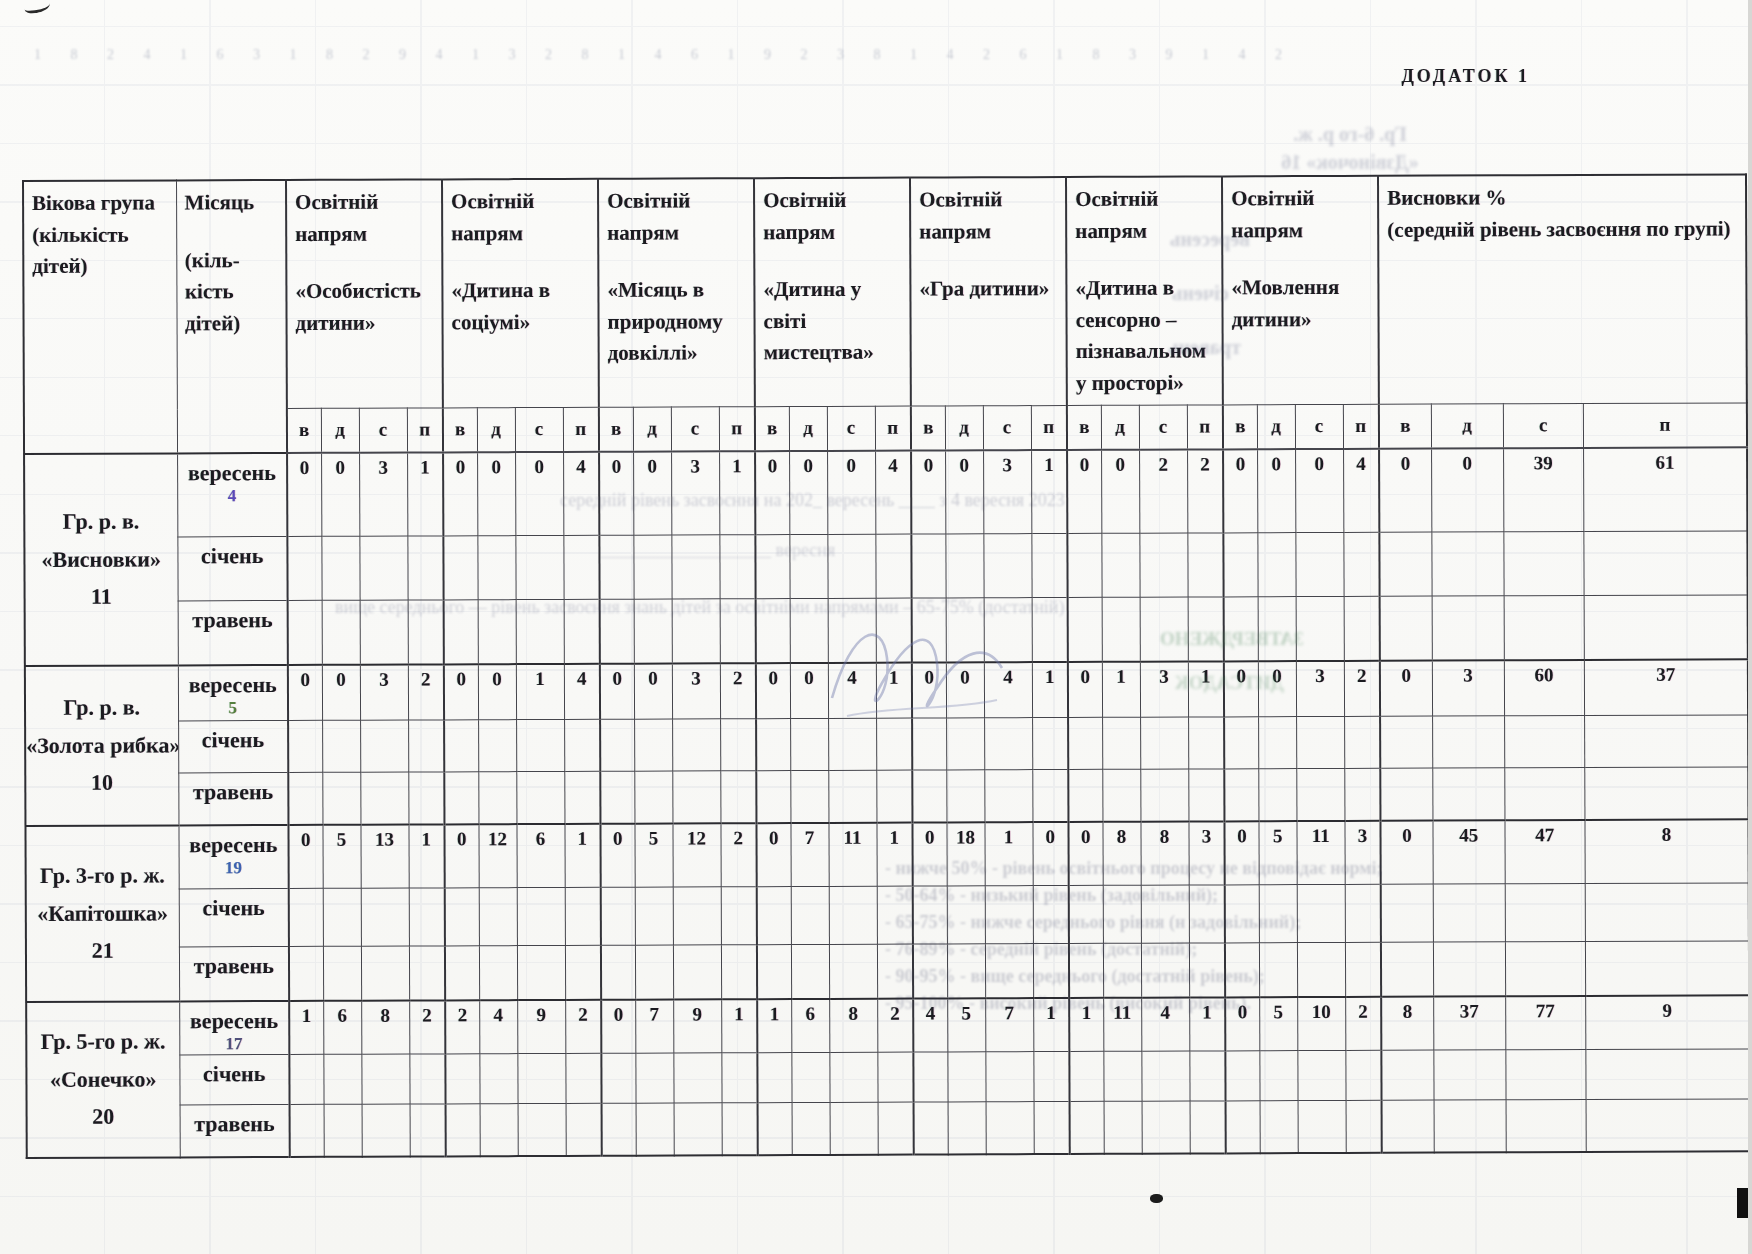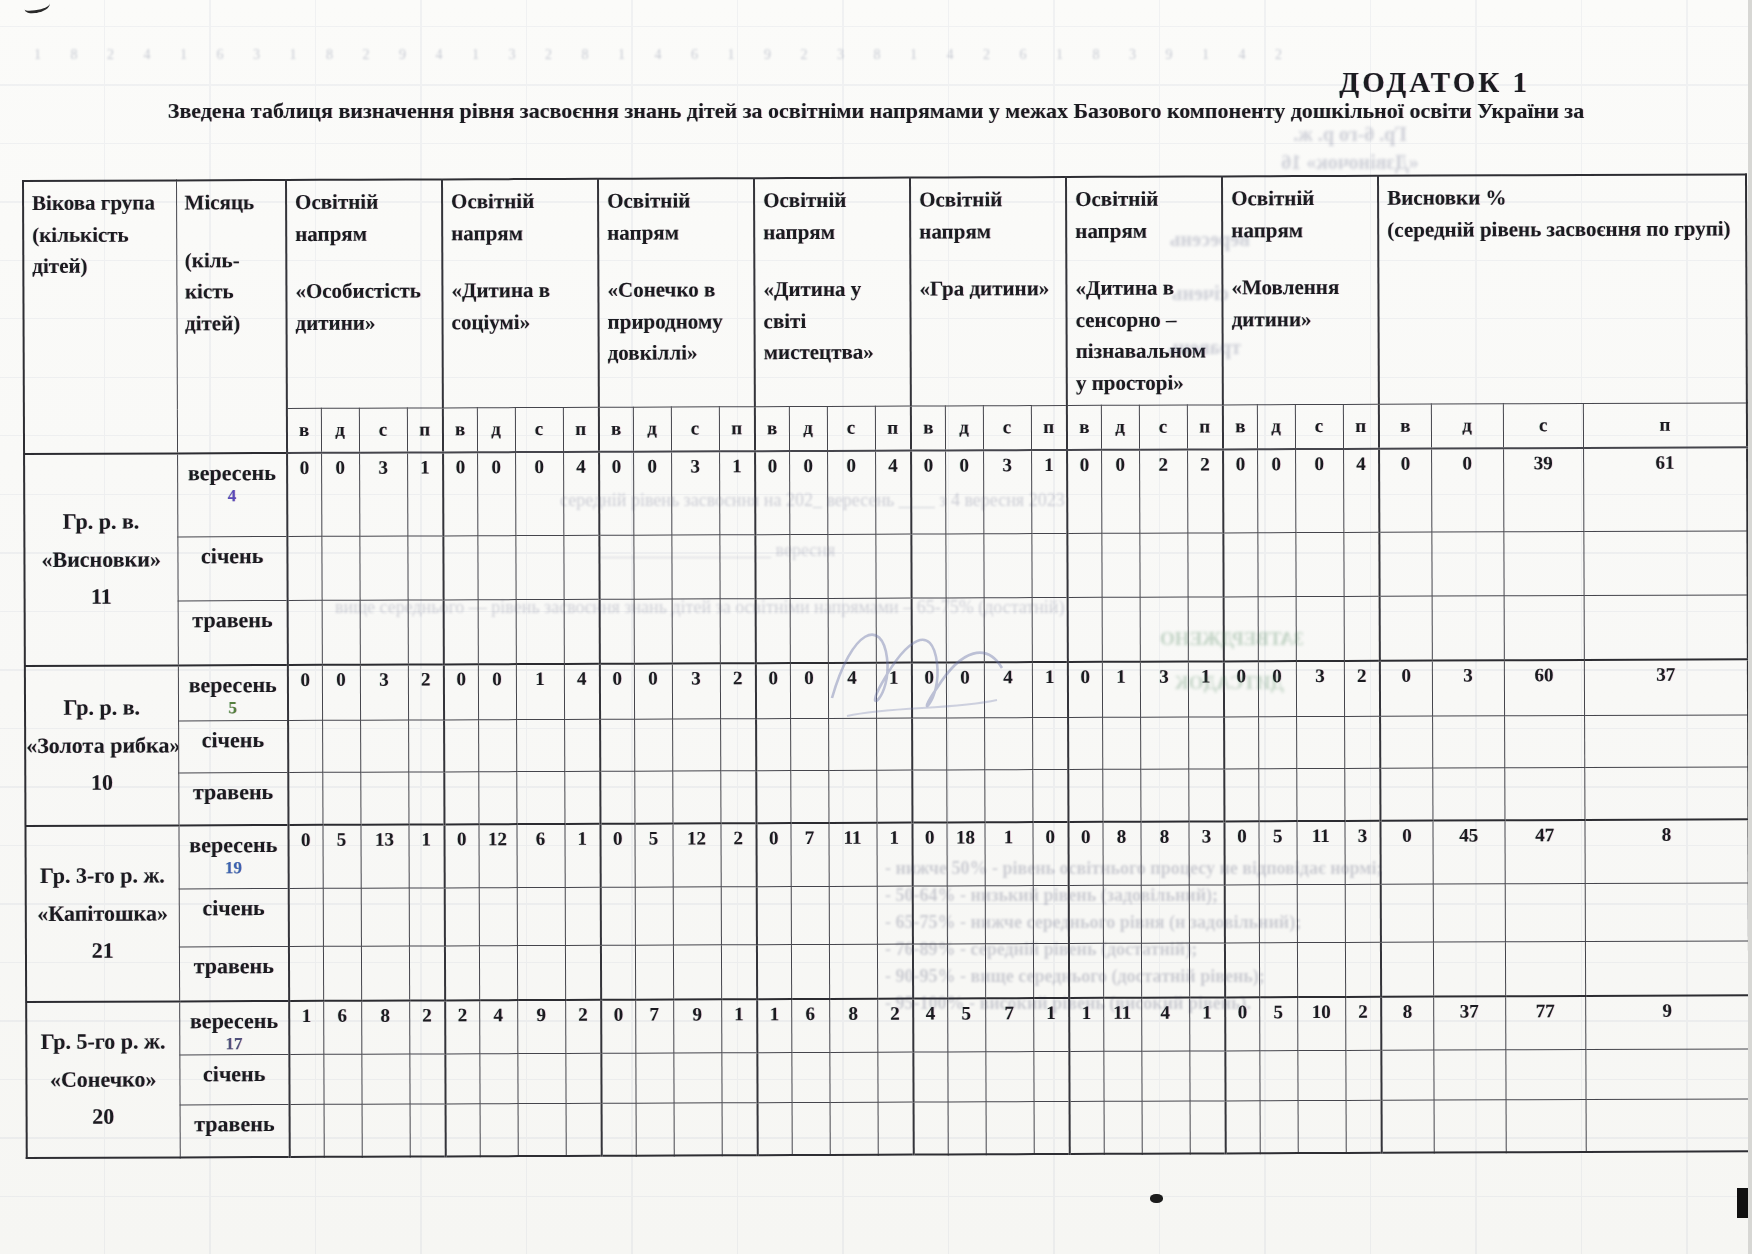--- a/index.html
+++ b/index.html
@@ -9,21 +9,21 @@
     font-family:"Liberation Serif","DejaVu Serif",serif;color:#1b1b20;
   }
   .chroma{text-shadow:0.7px 0 rgba(185,45,130,.20), -0.7px 0 rgba(45,145,95,.20);}
   
   #bleed-grid{
     position:absolute;inset:0;opacity:.05;pointer-events:none;
     background:
       repeating-linear-gradient(90deg,transparent 0 104px,#3b4a7a 104px 105.5px),
       repeating-linear-gradient(0deg,transparent 0 57px,#3b4a7a 57px 58.5px);
   }
-  #doc-label{position:absolute;top:66px;right:222px;font-size:29px;font-weight:bold;letter-spacing:3px;text-align:right;}
+  #doc-label{position:absolute;top:66px;right:222px;font-size:18px;font-weight:bold;letter-spacing:3px;text-align:right;}
   #title-block{position:absolute;top:98px;left:55px;right:55px;text-align:center;font-weight:bold;font-size:22px;line-height:1.22;}
   #table-wrap{position:absolute;left:22px;top:180px;transform:rotate(-0.22deg);transform-origin:left top;}
   table{border-collapse:collapse;table-layout:fixed;width:1723px;background:transparent;}
   td,th{border:1.4px solid #45454c;padding:0;vertical-align:top;overflow:hidden;}
   table{border:2.6px solid #2e2e33;}
   th{font-weight:bold;text-align:left;}
   .dir-head{font-size:21px;line-height:1.5;padding:6px 8px;overflow-wrap:anywhere;}
   .dir-name{margin-top:26px;}
   .concl-sub{font-weight:bold;}
   .letter{font-size:19px;text-align:center;vertical-align:middle;font-weight:bold;}
@@ -58,21 +58,20 @@
 <body>
 
 <div id="page">
   <div id="bleed-grid"></div>
 
   <div id="top-strip" class="art">1 8 2 4 1 6 3 1 8 2 9 4 1 3 2 8 1 4 6 1 9 2 3 8 1 4 2 6 1 8 3 9 1 4 2 1 6 8 2 4 1 3 7 2 1 8</div>
 
   <div id="doc-label" class="chroma">ДОДАТОК  1</div>
 
   <div id="title-block">
-    <div class="chroma">Зведена таблиця визначення рівня засвоєння знань дітей за освітніми напрямами у межах Базового компоненту дошкільної освіти України за</div>
   </div>
 
   <div id="table-wrap">
     <table id="summary-table">
         <colgroup>
           <col style="width: 153px;">
           <col style="width: 110px;">
           <col style="width: 34px;">
           <col style="width: 38px;">
           <col style="width: 48px;">
@@ -116,21 +115,21 @@
             <th class="dir-head chroma g-start" colspan="4">
               <div>Освітній напрям</div>
               <div class="dir-name">«Особистість дитини»</div>
             </th>
             <th class="dir-head chroma g-start" colspan="4">
               <div>Освітній напрям</div>
               <div class="dir-name">«Дитина в соціумі»</div>
             </th>
             <th class="dir-head chroma g-start" colspan="4">
               <div>Освітній напрям</div>
-              <div class="dir-name">«Сонечко в природному довкіллі»</div>
+              <div class="dir-name">«Місяць в природному довкіллі»</div>
             </th>
             <th class="dir-head chroma g-start" colspan="4">
               <div>Освітній напрям</div>
               <div class="dir-name">«Дитина у світі мистецтва»</div>
             </th>
             <th class="dir-head chroma g-start" colspan="4">
               <div>Освітній напрям</div>
               <div class="dir-name">«Гра дитини»</div>
             </th>
             <th class="dir-head chroma g-start" colspan="4">

